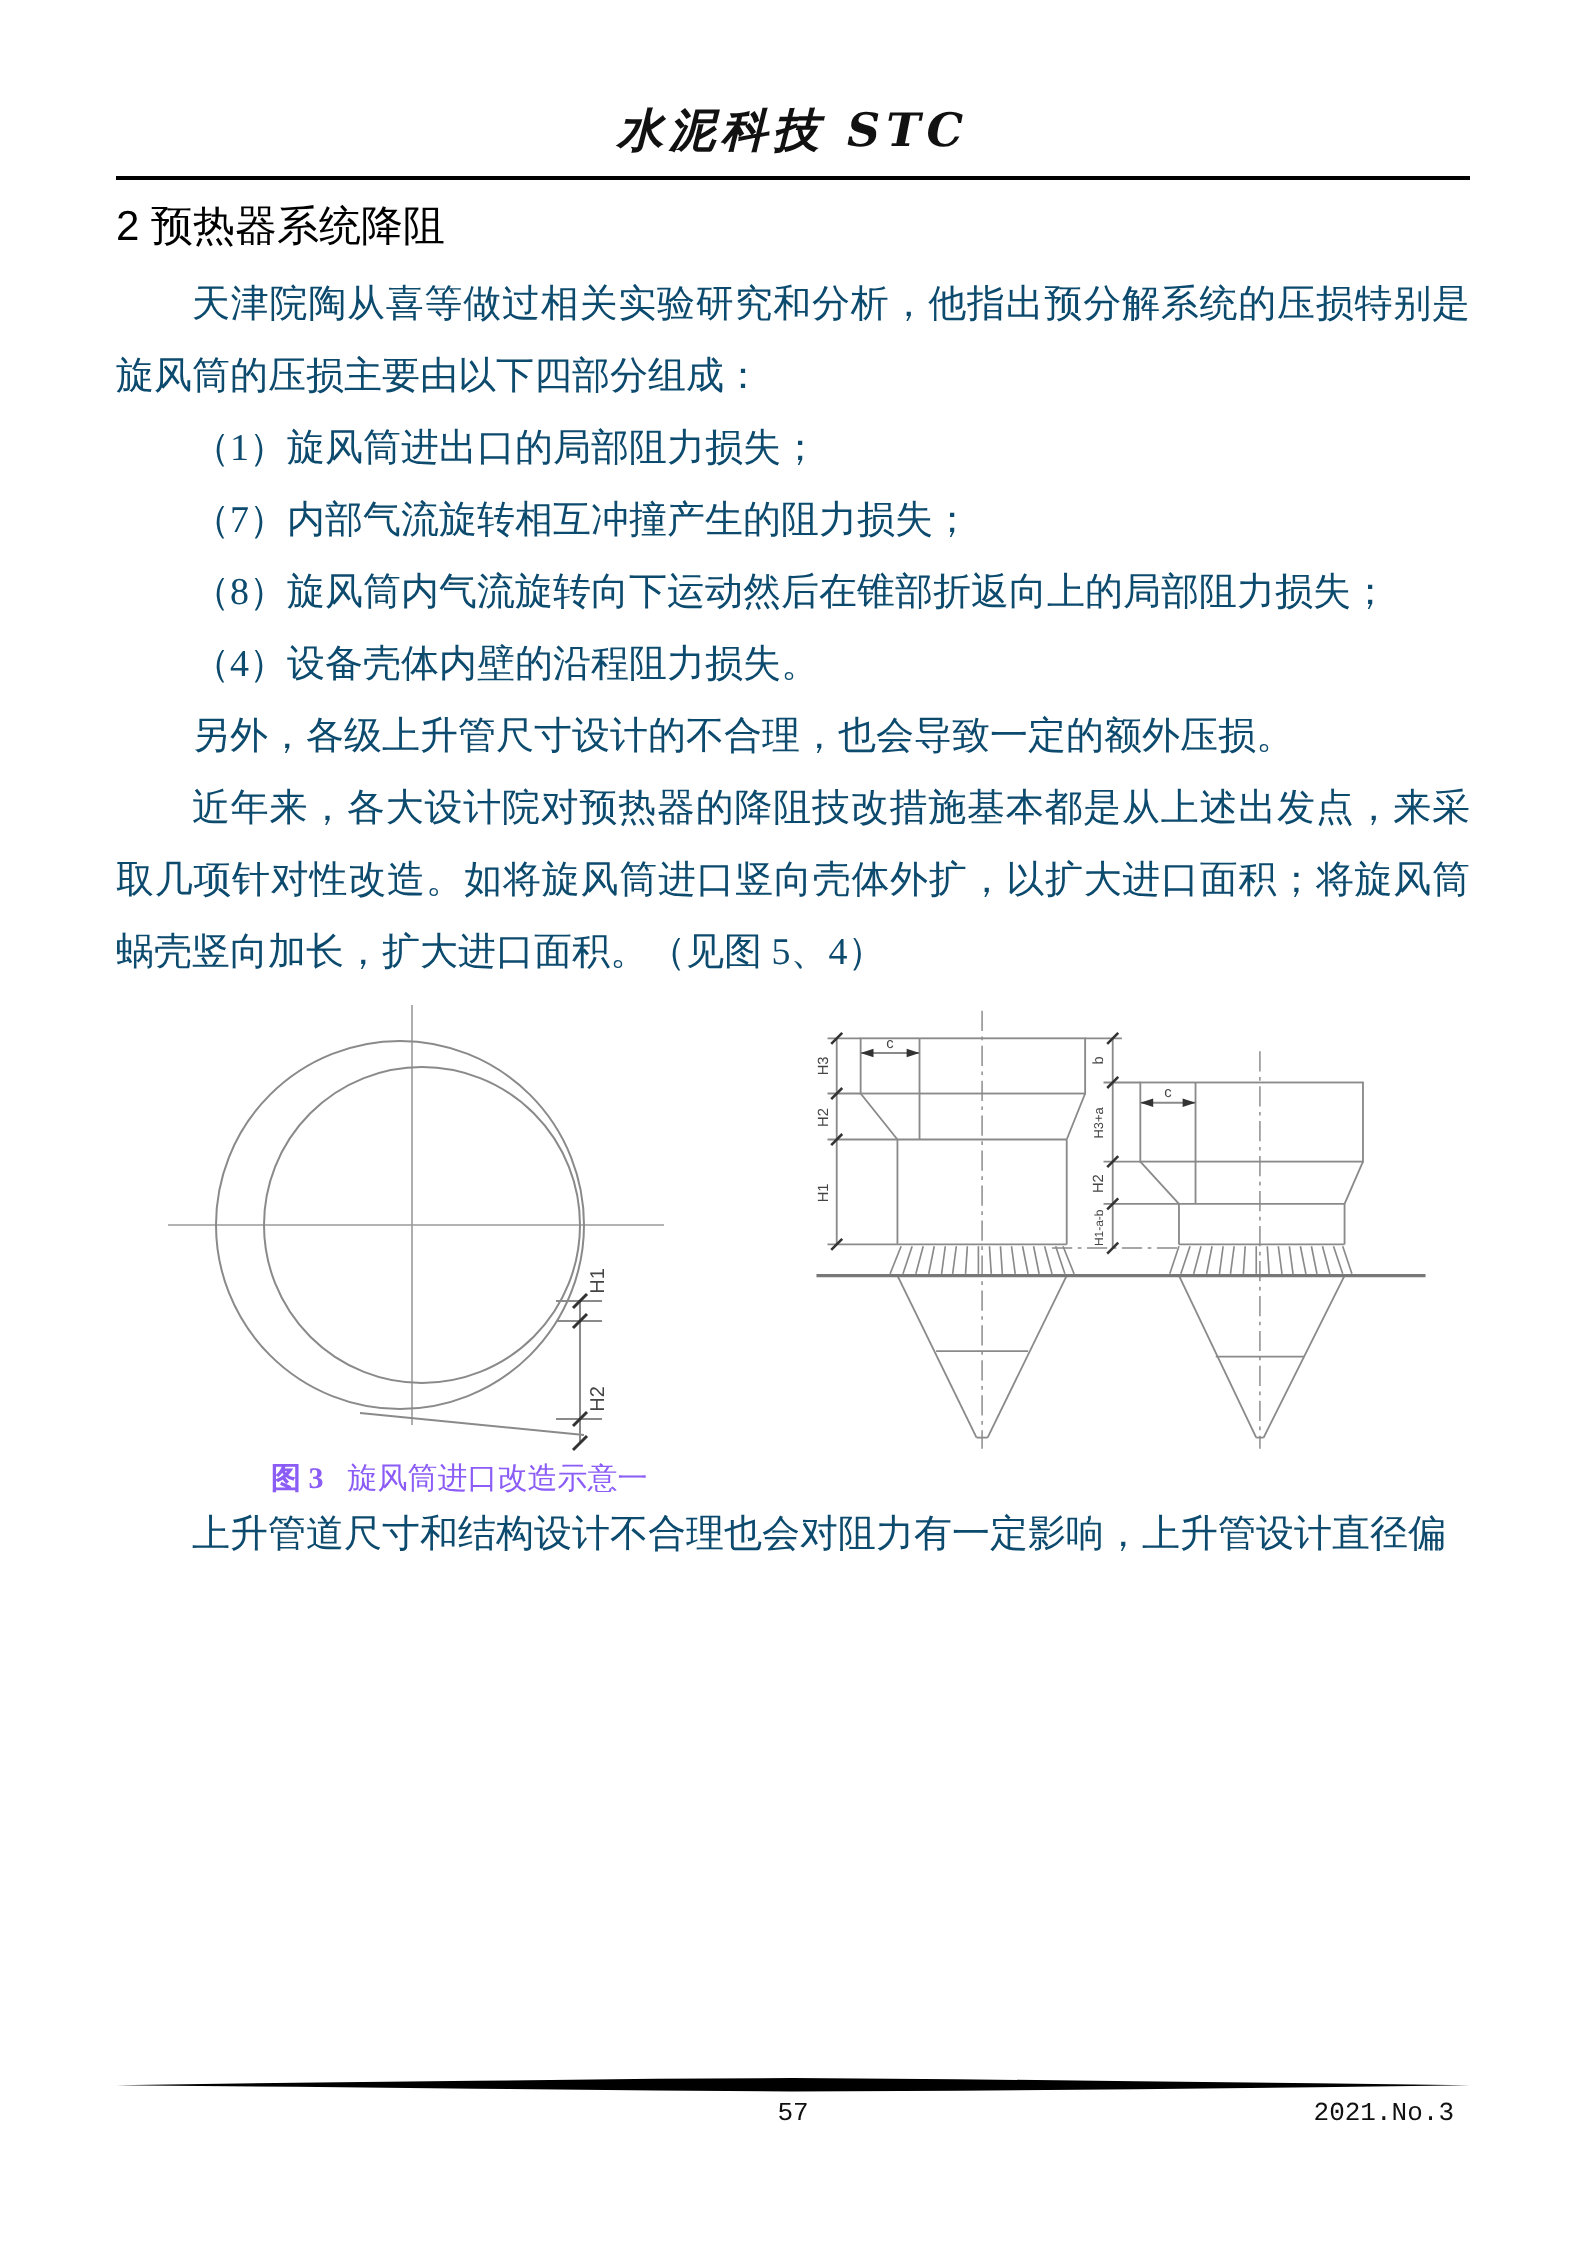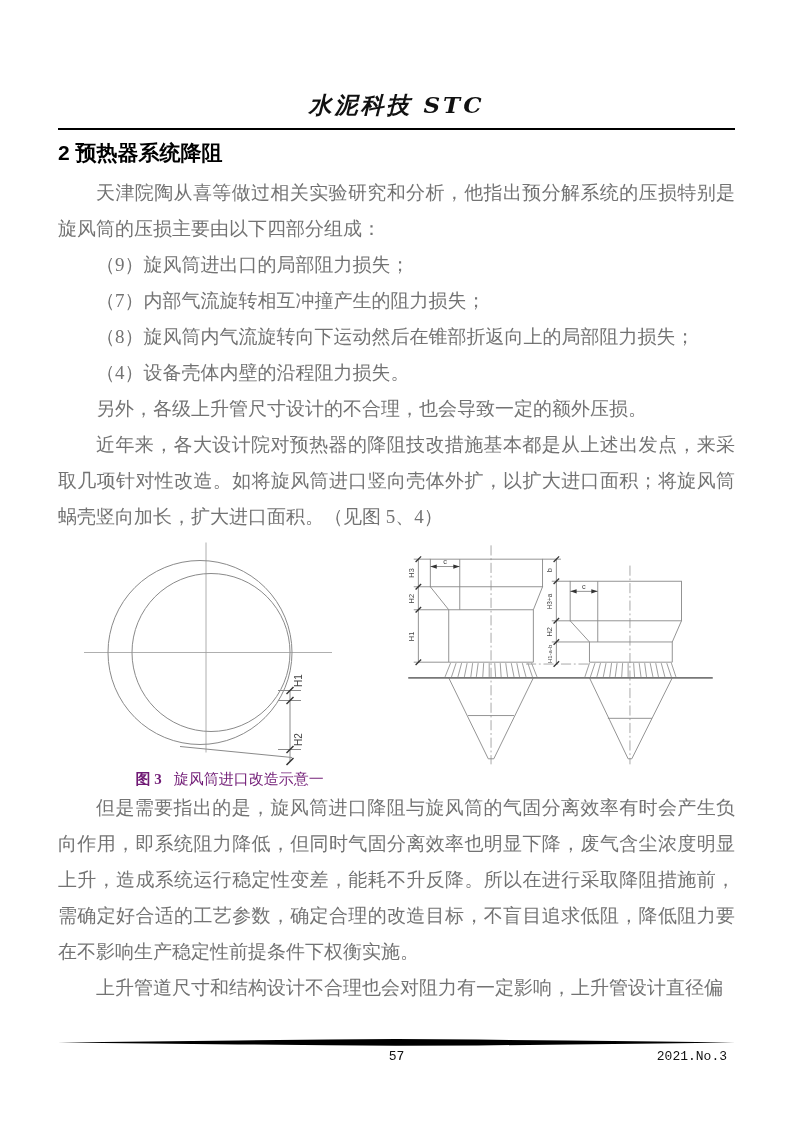--- a/index.html
+++ b/index.html
@@ -2,42 +2,42 @@
 <html><head>
 <meta charset="utf-8">
 <style>
   * { margin:0; padding:0; box-sizing:border-box; }
   html,body { background:#9c9c9c; }
   .page {
     width:793px; height:1122px; background:#ffffff; margin:0 auto;
     position:relative; overflow:hidden;
     font-family:"Liberation Serif","DejaVu Serif",serif; color:#1c1c1c;
   }
-  .content { padding:0 58px;margin-top:40px; }
+  .content { padding:0 58px; }
   .journal-title {
     text-align:center; padding-top:50px; font-size:23px; letter-spacing:3px;
     font-style:italic; font-weight:bold; color:#111;
     font-family:"DejaVu Serif","Liberation Serif",serif;
   }
   .header-rule { border-top:2px solid #000; margin-top:7px; }
   .section-heading {
     font-family:"Liberation Sans","DejaVu Sans",sans-serif;
-    font-size:21px; font-weight:bold; margin-top:9px; color:#000;
+    font-size:21px; font-weight:normal; margin-top:9px; color:#000;
   }
   .para {
-    font-size:19px; line-height:36px; text-align:justify; color:#737373;
+    font-size:19px; line-height:36px; text-align:justify; color:#0c4a6e;
   }
   .para.first { margin-top:8px; }
   .indent { text-indent:38px; }
   .figures-row { display:flex; margin-top:3px; height:252px; }
   .figure-block { display:flex; flex-direction:column; }
   .figure-block.f3 { width:312px; margin-left:18px; }
   .figure-block.f4 { width:347px; margin-left:10px; }
   .figure-caption {
-    text-align:center; font-size:15px; margin-top:2px; color:#701a75;
+    text-align:center; font-size:15px; margin-top:2px; color:#8b5cf6;
     white-space:nowrap;
   }
   .cap-label { font-weight:bold; margin-right:12px; }
   svg { display:block; }
   .footer { position:absolute; left:58px; right:58px; top:1038px; }
   .footer-textrow {
     position:relative; height:20px; margin-top:2px;
     font-family:Liberation Mono, monospace; font-size:13px; color:#111;
   }
   .page-number { position:absolute; left:50%; transform:translateX(-50%); top:0; }
@@ -49,21 +49,21 @@
 
 <div class="page">
   <div class="content">
 
     <div class="journal-title">水泥科技 STC</div>
     <div class="header-rule"></div>
 
     <h1 class="section-heading">2 预热器系统降阻</h1>
 
     <p class="para indent first">天津院陶从喜等做过相关实验研究和分析，他指出预分解系统的压损特别是旋风筒的压损主要由以下四部分组成：</p>
-    <p class="para indent">（9）旋风筒进出口的局部阻力损失；</p>
+    <p class="para indent">（1）旋风筒进出口的局部阻力损失；</p>
     <p class="para indent">（7）内部气流旋转相互冲撞产生的阻力损失；</p>
     <p class="para indent">（8）旋风筒内气流旋转向下运动然后在锥部折返向上的局部阻力损失；</p>
     <p class="para indent">（4）设备壳体内壁的沿程阻力损失。</p>
     <p class="para indent">另外，各级上升管尺寸设计的不合理，也会导致一定的额外压损。</p>
     <p class="para indent">近年来，各大设计院对预热器的降阻技改措施基本都是从上述出发点，来采取几项针对性改造。如将旋风筒进口竖向壳体外扩，以扩大进口面积；将旋风筒蜗壳竖向加长，扩大进口面积。（见图 5、4）</p>
 
     <div class="figures-row">
 
       <div class="figure-block f3">
         <svg width="280" height="230" viewBox="0 0 280 227">
@@ -218,21 +218,20 @@
 
           <text class="dimtext" font-size="8" text-anchor="middle" transform="rotate(-90 158 35)" x="158" y="35">b</text>
           <text class="dimtext" font-size="7" text-anchor="middle" transform="rotate(-90 158 69)" x="158" y="69">H3+a</text>
           <text class="dimtext" font-size="8" text-anchor="middle" transform="rotate(-90 158 102)" x="158" y="102">H2</text>
           <text class="dimtext" font-size="6.5" text-anchor="middle" transform="rotate(-90 158 126)" x="158" y="126">H1-a-b</text>
           <text class="dimtext" font-size="8" text-anchor="middle" x="193" y="55">c</text>
         </svg>
       </div>
     </div>
 
-    <p class="para indent">但是需要指出的是，旋风筒进口降阻与旋风筒的气固分离效率有时会产生负向作用，即系统阻力降低，但同时气固分离效率也明显下降，废气含尘浓度明显上升，造成系统运行稳定性变差，能耗不升反降。所以在进行采取降阻措施前，需确定好合适的工艺参数，确定合理的改造目标，不盲目追求低阻，降低阻力要在不影响生产稳定性前提条件下权衡实施。</p>
     <p class="para indent">上升管道尺寸和结构设计不合理也会对阻力有一定影响，上升管设计直径偏</p>
   </div>
 
   <div class="footer">
     <svg width="677" height="9" viewBox="0 0 677 9">
       <polygon fill="#000" points="0,4.6 90,3.4 180,2.4 270,1.4 338,1.0 420,1.6 510,2.6 600,3.6 677,4.6 600,5.6 510,6.6 420,7.4 338,7.8 270,7.2 180,6.4 90,5.4"></polygon>
     </svg>
     <div class="footer-textrow">
       <span class="page-number">57</span>
       <span class="issue-number">2021.No.3</span>

